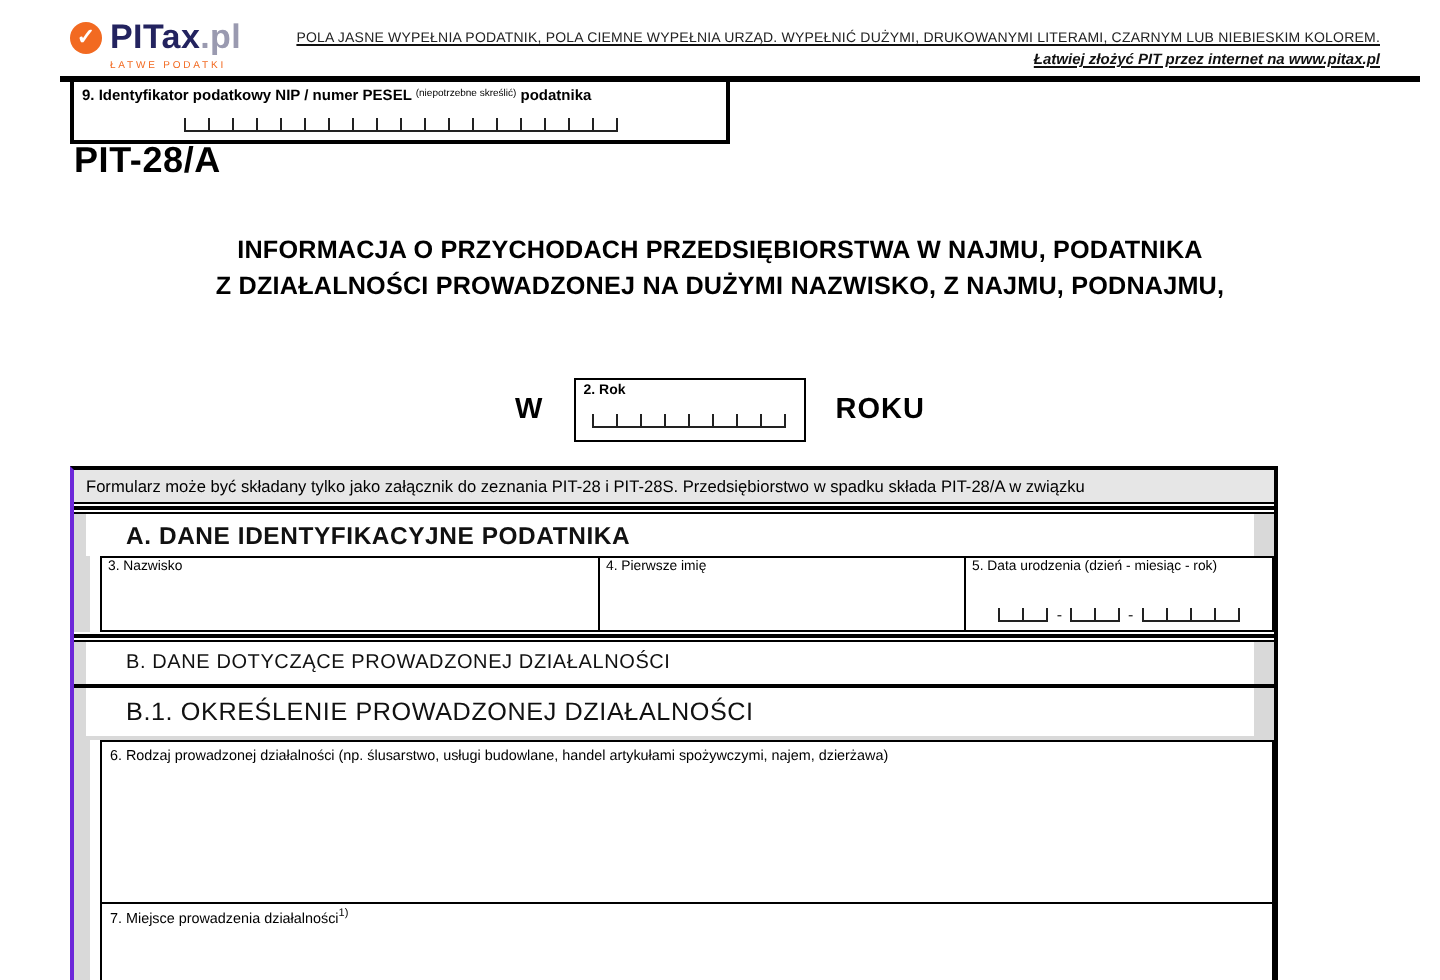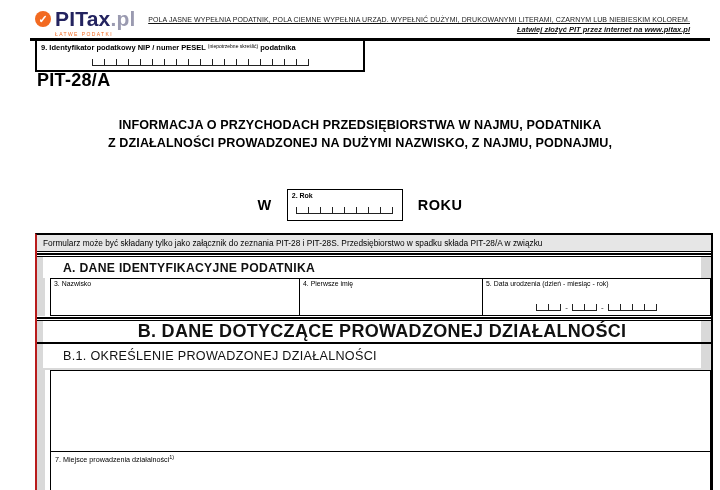--- a/index.html
+++ b/index.html
@@ -2,21 +2,21 @@
 <html><head>
 <meta charset="utf-8">
 <style>
   * { margin:0; padding:0; box-sizing:border-box; }
   html,body { width:720px; height:490px; background:#fff; font-family:"Liberation Sans", sans-serif; color:#111; overflow:hidden; }
   .page { position:relative; width:720px; height:490px; background:#fff; }
 
   
   .logo { position:absolute; left:35px; top:11px; display:flex; align-items:flex-start; gap:4px; }
   .logo-icon { width:16px; height:16px; border-radius:50%; background:#f26a21; color:#fff; font-size:11px; font-weight:bold; display:flex; align-items:center; justify-content:center; line-height:1; }
-  .logo-text { font-size:21px; font-weight:bold; color:#23235f; line-height:15px; letter-spacing:0.2px; }
+  .logo-text { font-size:17px; font-weight:bold; color:#23235f; line-height:15px; letter-spacing:0.2px; }
   .logo-text .suffix { color:#9a9ab0; font-weight:bold; }
   .logo-tagline { font-size:5px; color:#f26a21; letter-spacing:1.4px; margin-top:1px; text-transform:uppercase; }
   .top-note { position:absolute; top:16px; left:118px; right:30px; text-align:right;text-decoration:underline; }
   .top-note-l1 { font-size:7px; color:#222; letter-spacing:0.1px; }
   .top-note-l2 { font-size:7.5px; font-weight:bold; font-style:italic; color:#111; margin-top:2px; }
   .header-rule { position:absolute; left:30px; right:10px; top:38px; height:3px; background:#000; }
 
   
   .nip-box { position:absolute; left:35px; top:41px; width:330px; height:31px; border:2px solid #000; border-top:none; background:#fff; padding:2px 4px 0 4px; }
   .nip-label { font-size:7.5px; font-weight:bold; color:#000; }
@@ -32,28 +32,28 @@
   .main-title span { display:block; font-size:12.6px; font-weight:bold; color:#000; line-height:17.5px; letter-spacing:0.1px; }
 
   
   .year-row { position:absolute; left:0; right:0; top:189px; display:flex; justify-content:center; align-items:center; gap:15px; }
   .year-prefix, .year-suffix { font-size:14.5px; font-weight:bold; color:#000; letter-spacing:0.5px; }
   .year-box { width:116px; height:32px; border:1px solid #000; background:#fff; padding:2px 4px 0 4px; }
   .year-box-label { font-size:7px; font-weight:bold; color:#000; }
   .year-comb { width:97px; margin:8px auto 0 auto; }
 
   
-  .form-body { position:absolute; left:35px; top:233px; width:678px; bottom:0; background:#d9d9d9; border-left:2px solid #b91c1c; border-right:2px solid #000; border-top:2px solid #000; }
+  .form-body { position:absolute; left:35px; top:233px; width:604px; bottom:0; background:#d9d9d9; border-left:2px solid #6d28d9; border-right:2px solid #000; border-top:2px solid #000; }
   .notice { background:#e6e6e6; border-bottom:1px solid #000; padding:3px 8px 2px 6px; }
   .notice span { display:block; font-size:8.3px; line-height:11px; color:#000; }
   .sep-double { height:5px; background:linear-gradient(to bottom,#fff 0,#fff 1px,#000 1px,#000 3px,#fff 3px,#fff 4px,#000 4px,#000 5px); }
   .sep-thin { height:2px; background:#000; }
   .band { background:#fff; margin:0 10px 0 6px; display:flex; align-items:center; padding-left:20px; }
   .band-a { height:21px; font-size:12.2px; font-weight:bold; letter-spacing:0.3px; }
-  .band-b { height:21px; font-size:18px; font-weight:bold; letter-spacing:0.3px;justify-content:center; }
+  .band-b { height:21px; font-size:10px; font-weight:normal; letter-spacing:0.3px; }
   .band-b1 { height:24px; font-size:12.6px; font-weight:normal; letter-spacing:0.3px; }
   .row { background:#fff; margin-left:8px; }
   .fields-row { height:38px; display:flex; }
   .fbox { border:1px solid #000; background:#fff; height:38px; padding:1px 3px; position:relative; }
   .fbox + .fbox { margin-left:-1px; }
   .fbox-label { font-size:6.9px; color:#000; }
   .fbox3 { width:250px; margin-left:5px; }
   .fbox4 { width:184px; }
   .fbox5 { flex:1; }
   .date-combs { position:absolute; left:0; right:0; bottom:4px; display:flex; justify-content:center; align-items:flex-end; gap:4px; }
@@ -151,20 +151,21 @@
     <div class="sep-thin"></div>
 
     <div class="band band-b1">
       <span>B.1. OKREŚLENIE PROWADZONEJ DZIAŁALNOŚCI</span>
     </div>
 
     <div class="gap2"></div>
 
     <div class="row">
       <div class="bigbox box6">
+        <div class="bigbox-label">6. Rodzaj prowadzonej działalności (np. ślusarstwo, usługi budowlane, handel artykułami spożywczymi, najem, dzierżawa)</div>
         <div class="value-area"></div>
       </div>
     </div>
 
     <div class="row">
       <div class="bigbox box7">
         <div class="bigbox-label">
           <span>7. Miejsce prowadzenia działalności</span><sup>1)</sup>
         </div>
         <div class="value-area"></div>

